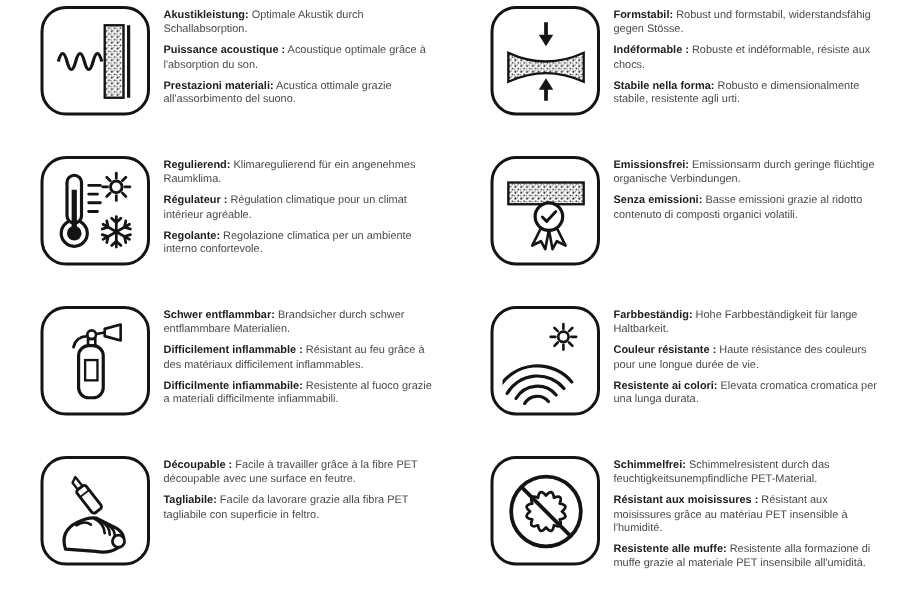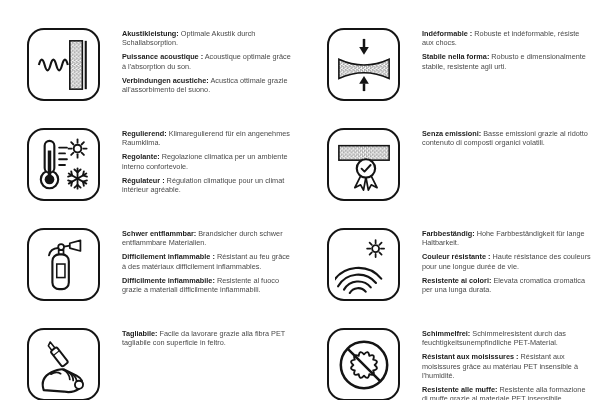--- a/index.html
+++ b/index.html
@@ -11,23 +11,22 @@
   .grid{
     display:grid;
     grid-template-columns:300px 300px;
     grid-auto-rows:100px;
     width:600px;height:400px;
   }
   .cell{
     box-sizing:border-box;
     padding:4px 8px 0 27px;
     display:flex;
-    gap:22px;
+    gap:9px;
     align-items:flex-start;
-    margin-top:24px;
   }
   .icon-box{
     box-sizing:border-box;
     width:73px;height:73px;
     border:2.6px solid #141414;
     border-radius:17px;
     flex-shrink:0;
     display:flex;align-items:center;justify-content:center;
     background:#fff;
   }
@@ -63,35 +62,36 @@
     <div class="icon-box">
       <svg viewBox="0 0 60 60" width="58" height="58">
         <path class="stroke" stroke-width="2.2" d="M4 30 q3 -11 6 0 q3 11 6 0 q3 -11 6 0 q3 11 6 0 q3 -11 6 0"></path>
         <rect x="36" y="5" width="13" height="50" fill="url(#speckle)" stroke="#141414" stroke-width="1.6"></rect>
         <line x1="52.5" y1="5" x2="52.5" y2="55" stroke="#141414" stroke-width="2.2"></line>
       </svg>
     </div>
     <div class="txt">
       <p><span class="lbl">Akustikleistung:</span> <span>Optimale Akustik durch Schallabsorption.</span></p>
       <p><span class="lbl">Puissance acoustique :</span> <span>Acoustique optimale grâce à l'absorption du son.</span></p>
-      <p><span class="lbl">Verbindungen acustiche:</span> <span>Acustica ottimale grazie all'assorbimento del suono.</span></p>
+      <p><span class="lbl">Prestazioni materiali:</span> <span>Acustica ottimale grazie all'assorbimento del suono.</span></p>
     </div>
   </div>
 
   <div class="cell">
     <div class="icon-box">
       <svg viewBox="0 0 60 60" width="58" height="58">
         <line x1="30" y1="3" x2="30" y2="12" stroke="#141414" stroke-width="2.6"></line>
         <polygon points="30,19.5 25,11.5 35,11.5" fill="#141414"></polygon>
         <path d="M4 24 Q30 36 56 24 L56 44 Q30 32 4 44 Z" fill="url(#speckle)" stroke="#141414" stroke-width="1.6"></path>
         <line x1="30" y1="57" x2="30" y2="49" stroke="#141414" stroke-width="2.6"></line>
         <polygon points="30,41.5 25,49.5 35,49.5" fill="#141414"></polygon>
       </svg>
     </div>
     <div class="txt">
+      <p><span class="lbl">Formstabil:</span> <span>Robust und formstabil, widerstandsfähig gegen Stösse.</span></p>
       <p><span class="lbl">Indéformable :</span> <span>Robuste et indéformable, résiste aux chocs.</span></p>
       <p><span class="lbl">Stabile nella forma:</span> <span>Robusto e dimensionalmente stabile, resistente agli urti.</span></p>
     </div>
   </div>
 
   <div class="cell">
     <div class="icon-box">
       <svg viewBox="0 0 60 60" width="58" height="58">
         <circle cx="15" cy="45" r="9" class="stroke" stroke-width="2.2"></circle>
         <rect x="10" y="5" width="10" height="33" rx="5" fill="#fff" stroke="#141414" stroke-width="2.2"></rect>
@@ -124,38 +124,39 @@
             <line x1="44" y1="50.5" x2="40.8" y2="53.4"></line>
               <line x1="44" y1="50.5" x2="47.2" y2="53.4"></line>
           </g>
           <use href="#sf" transform="rotate(60 44 44)"></use>
           <use href="#sf" transform="rotate(120 44 44)"></use>
         </g>
       </svg>
     </div>
     <div class="txt">
       <p><span class="lbl">Regulierend:</span> <span>Klimaregulierend für ein angenehmes Raumklima.</span></p>
+      <p><span class="lbl">Régulateur :</span> <span>Régulation climatique pour un climat intérieur agréable.</span></p>
       <p><span class="lbl">Regolante:</span> <span>Regolazione climatica per un ambiente interno confortevole.</span></p>
-      <p><span class="lbl">Régulateur :</span> <span>Régulation climatique pour un climat intérieur agréable.</span></p>
     </div>
   </div>
 
   <div class="cell">
     <div class="icon-box">
       <svg viewBox="0 0 60 60" width="58" height="58">
         <rect x="4" y="10" width="52" height="15" fill="url(#speckle)" stroke="#141414" stroke-width="1.6"></rect>
         <g stroke="#141414" stroke-width="1.8" stroke-linejoin="round" fill="#fff">
           <polygon points="27,40.5 20.5,53.5 26.5,50.5 29.5,56 32,42.5"></polygon>
           <polygon points="37,40.5 43.5,53.5 37.5,50.5 34.5,56 32,42.5"></polygon>
         </g>
         <circle cx="32" cy="33.5" r="9.5" fill="#fff" stroke="#141414" stroke-width="2.2"></circle>
         <path class="stroke" stroke-width="2" stroke-linecap="round" stroke-linejoin="round" d="M27.5 33.8 l3 3 l6.3 -6.8"></path>
       </svg>
     </div>
     <div class="txt">
+      <p><span class="lbl">Emissionsfrei:</span> <span>Emissionsarm durch geringe flüchtige organische Verbindungen.</span></p>
       <p><span class="lbl">Senza emissioni:</span> <span>Basse emissioni grazie al ridotto contenuto di composti organici volatili.</span></p>
     </div>
   </div>
 
   <div class="cell">
     <div class="icon-box">
       <svg viewBox="0 0 60 60" width="58" height="58">
         <rect x="18" y="19" width="17" height="36" rx="7" class="stroke" stroke-width="2.2"></rect>
         <rect x="22.5" y="29" width="8.5" height="14" class="stroke" stroke-width="1.6"></rect>
         <path class="stroke" stroke-width="1.8" d="M24.5 19 v-4.5 h5 v4.5"></path>
@@ -215,20 +216,21 @@
         <g class="stroke" stroke-width="1.8" stroke-linecap="round">
           <path d="M29 35 q6.5 3 7 10"></path>
           <path d="M33.5 37 q6 3 6 9"></path>
           <path d="M38 39.5 q5 2.5 5 7.5"></path>
           <path d="M16.5 39.5 q5.5 -3.5 10 -0.5"></path>
         </g>
         <circle cx="45.5" cy="50.5" r="4.2" fill="#fff" stroke="#141414" stroke-width="1.9"></circle>
       </svg>
     </div>
     <div class="txt">
+      <p><span class="lbl">Découpable :</span> <span>Facile à travailler grâce à la fibre PET découpable avec une surface en feutre.</span></p>
       <p><span class="lbl">Tagliabile:</span> <span>Facile da lavorare grazie alla fibra PET tagliabile con superficie in feltro.</span></p>
     </div>
   </div>
 
   <div class="cell">
     <div class="icon-box">
       <svg viewBox="0 0 60 60" width="58" height="58">
         <path class="stroke" stroke-width="1.9" stroke-linejoin="round" d="M41 30
           Q46.4 34.4 39.5 35.5 Q42 42 35.5 39.5 Q34.4 46.4 30 41
           Q25.6 46.4 24.5 39.5 Q18 42 20.5 35.5 Q13.6 34.4 19 30

